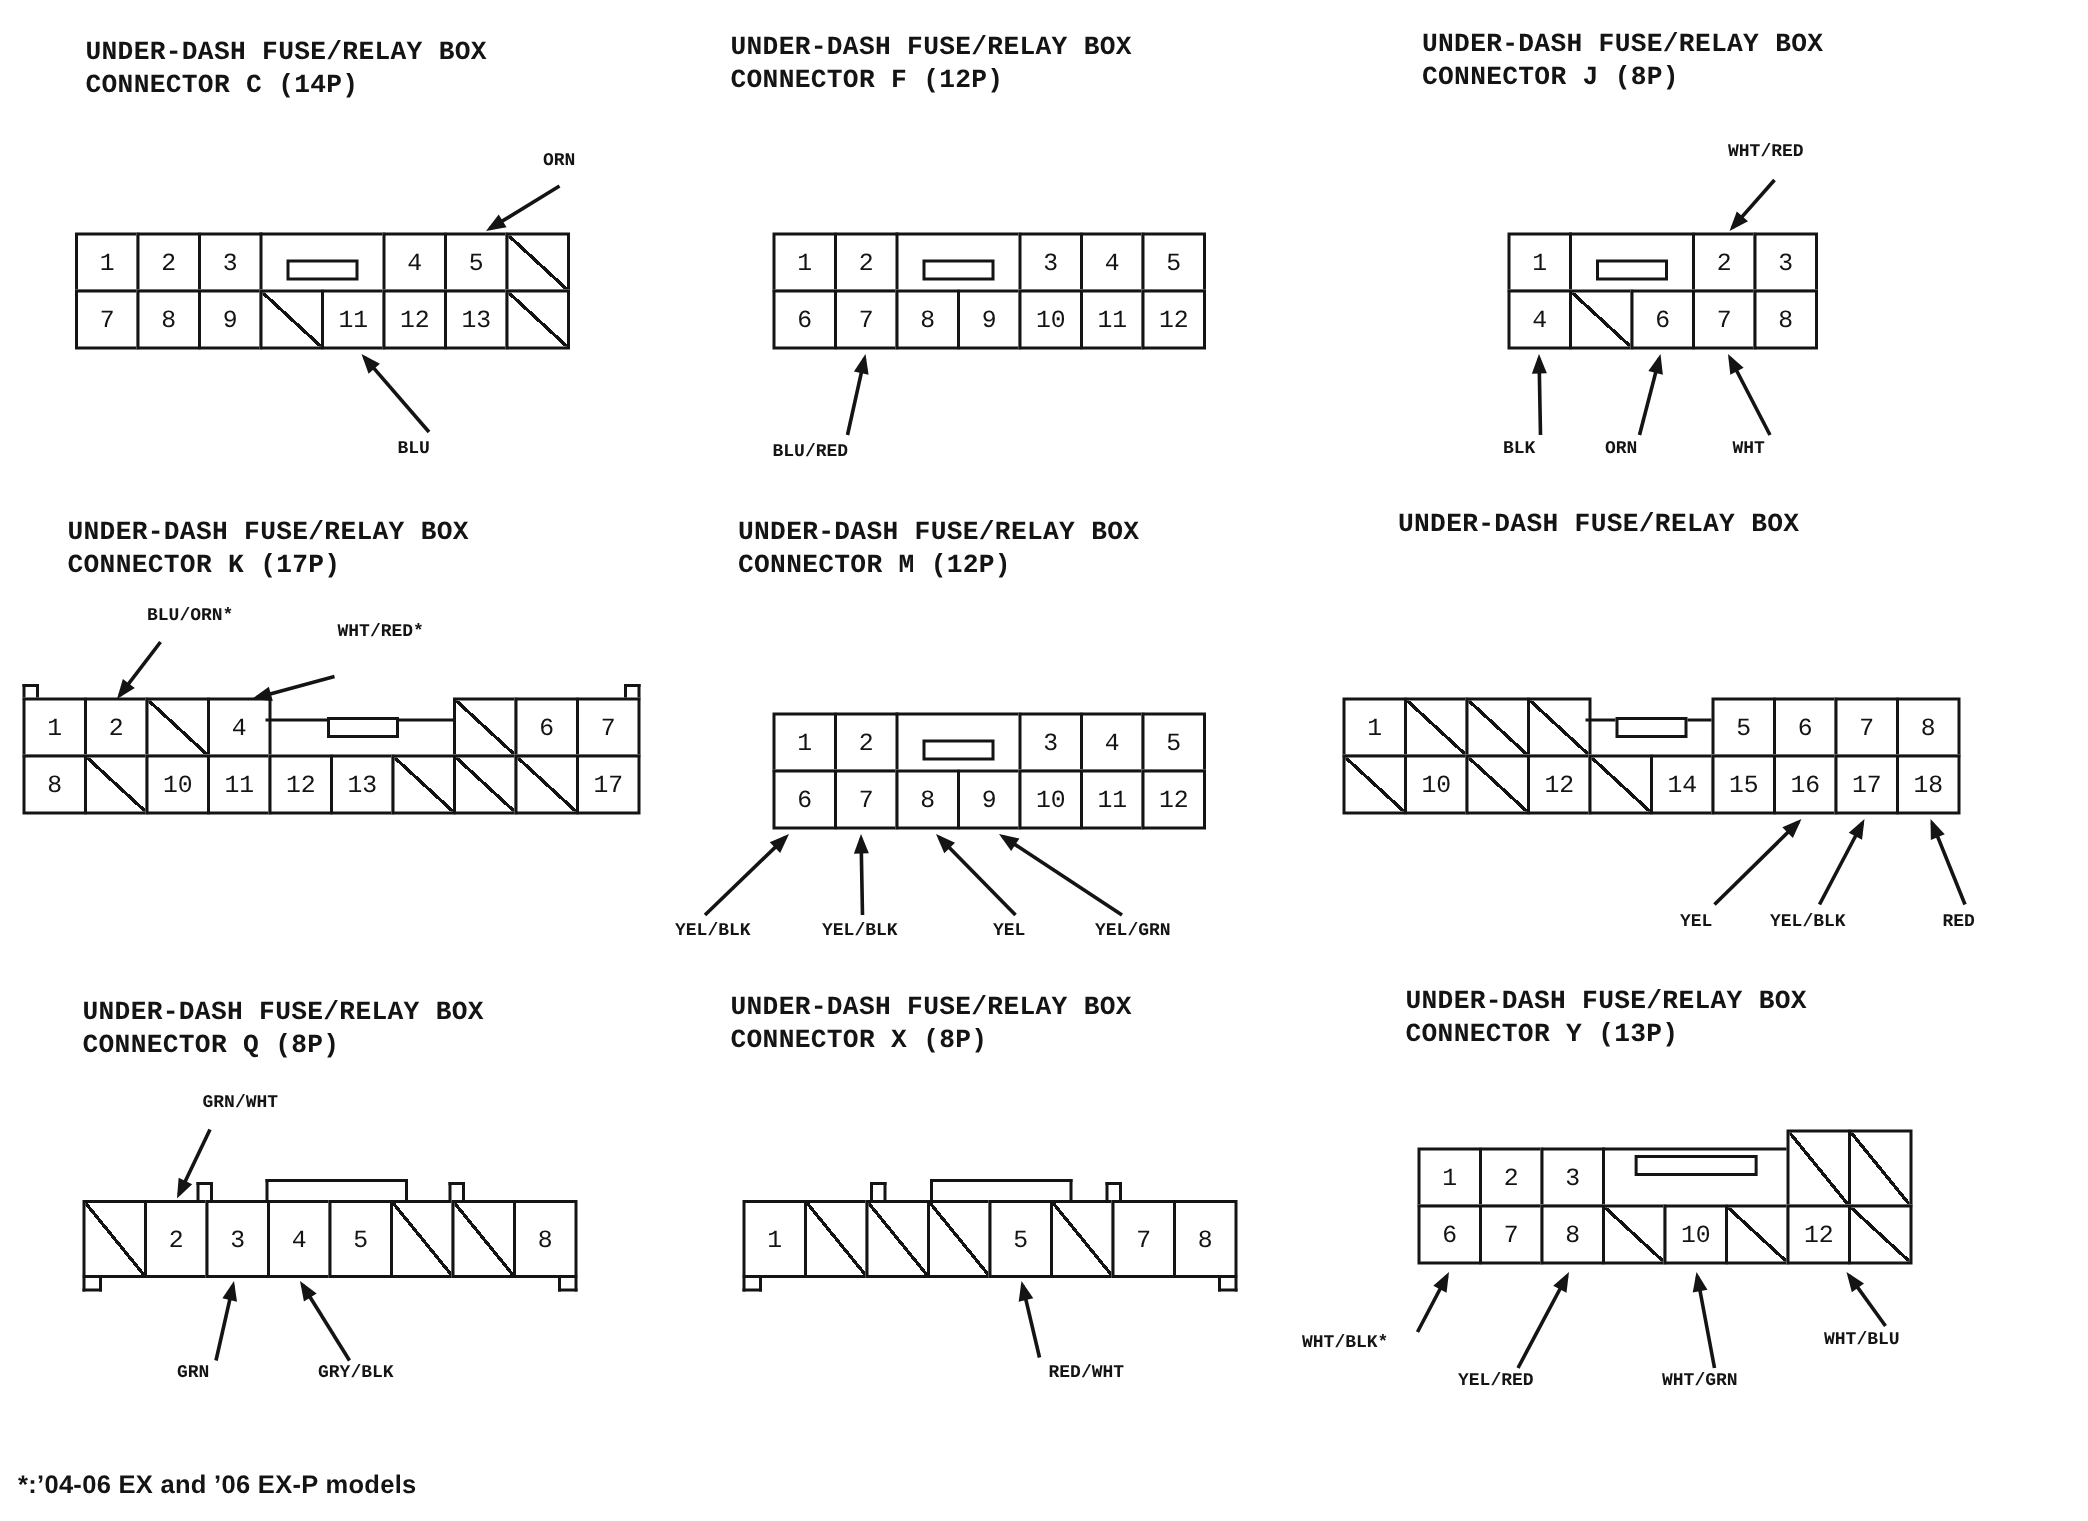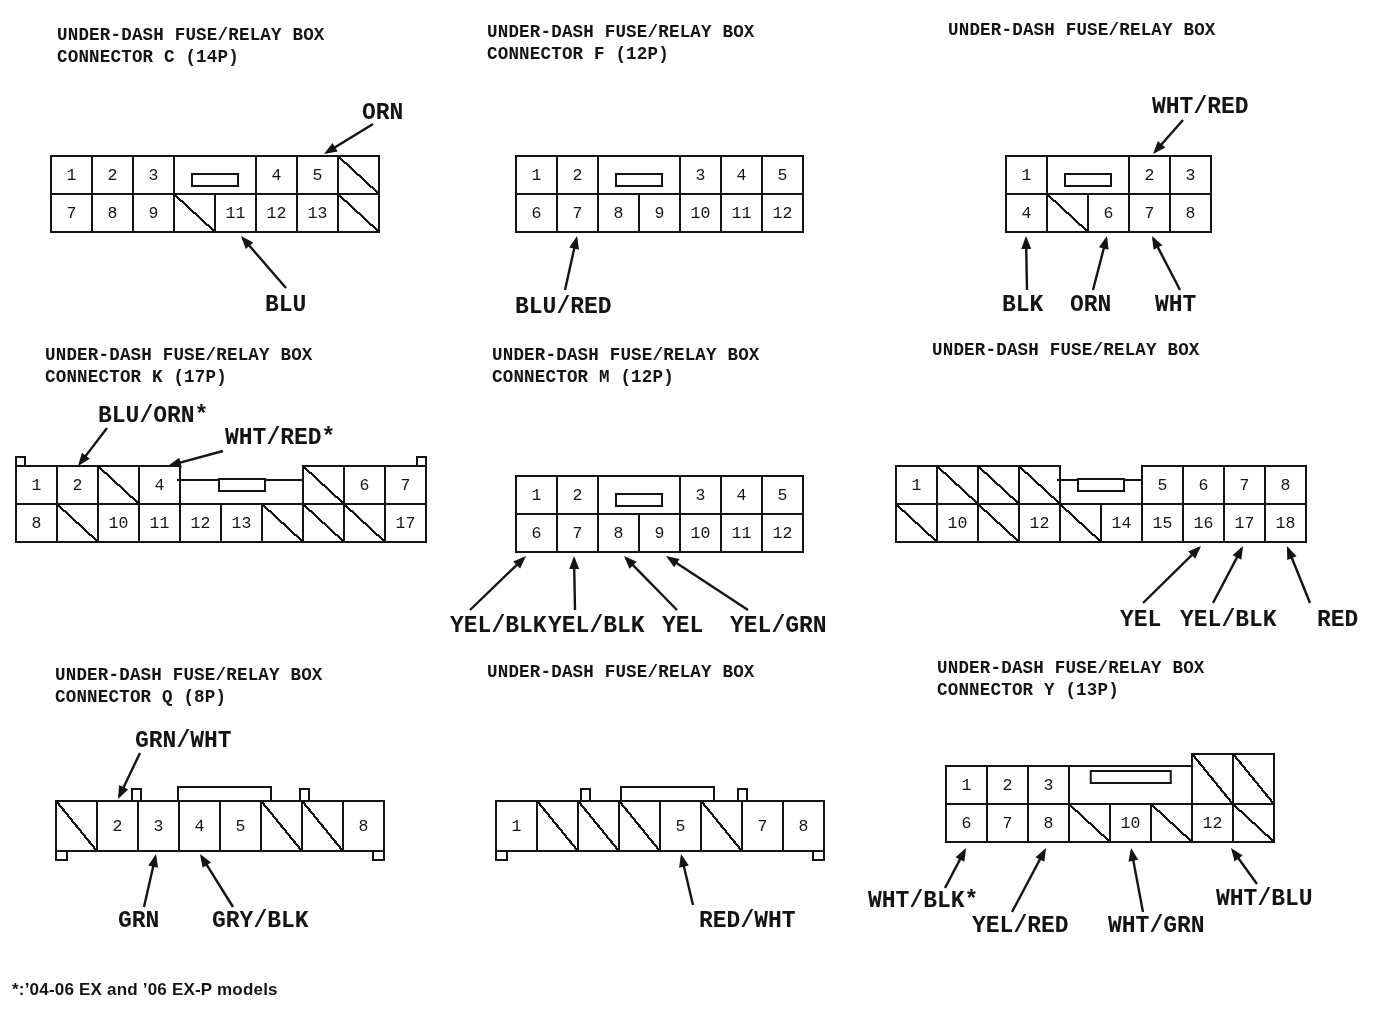--- a/index.html
+++ b/index.html
@@ -23,21 +23,21 @@
   .cell.open{border:none;border-top:2px solid #141414;background:transparent;}
   .cell.recess{border:none;background:transparent;}
   .recess-line{position:absolute;top:0;left:-2px;right:-2px;height:16px;
       border-bottom:2px solid #141414;}
   .lock-tab{position:absolute;top:16px;left:50%;transform:translateX(-50%);
       width:48px;height:14px;border:2px solid #141414;background:#fff;}
   .cell.recess .lock-tab{top:13px;}
   .conn.wide-tab .lock-tab{top:3px;width:66%;}
   .cell.raised{margin-top:-12px;height:52px;}
   .conn.tall .cell{height:52px;}
-  .wire-label{position:absolute;font-weight:bold;font-size:23px;white-space:nowrap;}
+  .wire-label{position:absolute;font-weight:bold;font-size:12px;white-space:nowrap;}
   .arrow-layer{position:absolute;left:0;top:0;width:100%;height:100%;
       pointer-events:none;overflow:visible;}
   .arrow-layer line{stroke:#141414;stroke-width:2.4;}
   .arrow-layer polygon{fill:#141414;}
   .deco{position:absolute;background:#fff;}
   .tab-sm{top:-12px;width:11px;height:14px;border:2px solid #141414;border-bottom:none;}
   .tab-wide{top:-14px;width:95px;height:16px;border:2px solid #141414;border-bottom:none;}
   .foot{bottom:-9px;width:13px;height:11px;border:2px solid #141414;border-top:none;}
   .end-tab{top:-9px;width:11px;height:11px;border:2px solid #141414;border-bottom:none;}
   .footnote{position:absolute;font-weight:bold;font-size:17px;letter-spacing:0.2px;}
@@ -114,20 +114,21 @@
     <div class="wire-label" style="left:45px;top:274px;">BLU/RED</div>
   <svg class="arrow-layer">
         <line x1="95" y1="270" x2="106.34920862654403" y2="218.92856118055187"></line>
         <polygon points="107,216 99.29896874743771,227.60577949329812 109.06083934927723,229.77508407148466"></polygon>
       </svg>
     </div>
 
   <div class="diagram" style="left:930px;top:20px;width:440px;height:300px">
     <div class="title" style="left:18px;top:0px;">
       <div>UNDER-DASH FUSE/RELAY BOX</div>
+      <div>CONNECTOR J (8P)</div>
     </div>
     <div class="conn" style="left:75px;top:135px;">
         <div class="conn-row">
           <div class="cell num">1</div>
           <div class="cell open" style="width: 84px;">
             <div class="lock-tab"></div>
           </div>
           <div class="cell num">2</div>
           <div class="cell num">3</div>
         </div>
@@ -183,21 +184,21 @@
           <div class="cell num">11</div>
           <div class="cell num">12</div>
           <div class="cell num">13</div>
           <div class="cell slash"></div>
           <div class="cell slash"></div>
           <div class="cell slash"></div>
           <div class="cell num">17</div>
         </div>
       </div>
     <div class="wire-label" style="left:88px;top:68px;">BLU/ORN*</div>
-    <div class="wire-label" style="left:215px;top:90px;">WHT/RED*</div>
+    <div class="wire-label" style="left:215px;top:79px;">WHT/RED*</div>
   <svg class="arrow-layer">
         <line x1="97" y1="93" x2="69.82001995805058" y2="128.61514626186477"></line>
         <polygon points="68,131 79.86150938177786,123.69900039816494 71.9119969213271,117.63226720466304"></polygon>
         <line x1="213" y1="116" x2="160.8942914637132" y2="130.21064778262368"></line>
         <polygon points="158,131 171.85751670505107,132.40329283089125 169.22634264712997,122.75565461851392"></polygon>
       </svg>
     </div>
 
   <div class="diagram" style="left:440px;top:340px;width:450px;height:305px">
     <div class="title" style="left:52px;top:5px;">
@@ -268,21 +269,21 @@
           <div class="cell slash"></div>
           <div class="cell num">14</div>
           <div class="cell num">15</div>
           <div class="cell num">16</div>
           <div class="cell num">17</div>
           <div class="cell num">18</div>
         </div>
       </div>
     <div class="wire-label" style="left:240px;top:272px;">YEL</div>
     <div class="wire-label" style="left:300px;top:272px;">YEL/BLK</div>
-    <div class="wire-label" style="left:415px;top:272px;margin-left:22px;">RED</div>
+    <div class="wire-label" style="left:415px;top:272px;">RED</div>
   <svg class="arrow-layer">
         <line x1="263" y1="268" x2="318.8603142865443" y2="213.10279458046512"></line>
         <polygon points="321,211 308.22337094091665,216.54596699292262 315.2326862091337,223.67825270444172"></polygon>
         <line x1="333" y1="268" x2="361.6027607015021" y2="213.65475466714594"></line>
         <polygon points="363,211 352.52070526126596,220.17520472680266 361.3698874850858,224.8326690551289"></polygon>
         <line x1="430" y1="268" x2="408.1225821025764" y2="213.78205129768938"></line>
         <polygon points="407,211 407.2277702816821,224.9265257942813 416.5012746073134,221.1845854523599"></polygon>
       </svg>
     </div>
 
@@ -317,20 +318,21 @@
         <line x1="104" y1="252" x2="115.33752304220661" y2="201.9259398969208"></line>
         <polygon points="116,199 108.2527000213607,210.57494462366776 118.00583301109664,212.78320114964572"></polygon>
         <line x1="193" y1="252" x2="161.585675358235" y2="201.54669072686227"></line>
         <polygon points="160,199 162.62677534091458,212.67845208012818 171.11574443045546,207.39286755267818"></polygon>
       </svg>
     </div>
 
   <div class="diagram" style="left:460px;top:655px;width:440px;height:330px">
     <div class="title" style="left:27px;top:7px;">
       <div>UNDER-DASH FUSE/RELAY BOX</div>
+      <div>CONNECTOR X (8P)</div>
     </div>
     <div class="conn tall" style="left:35px;top:145px;">
       <div class="deco tab-sm" style="left:85px;"></div>
       <div class="deco tab-wide" style="left:125px;"></div>
       <div class="deco tab-sm" style="left:242px;"></div>
       <div class="deco foot" style="left:0;"></div>
       <div class="deco foot" style="right:0;"></div>
     <div class="conn-row">
           <div class="cell num">1</div>
           <div class="cell slash"></div>

